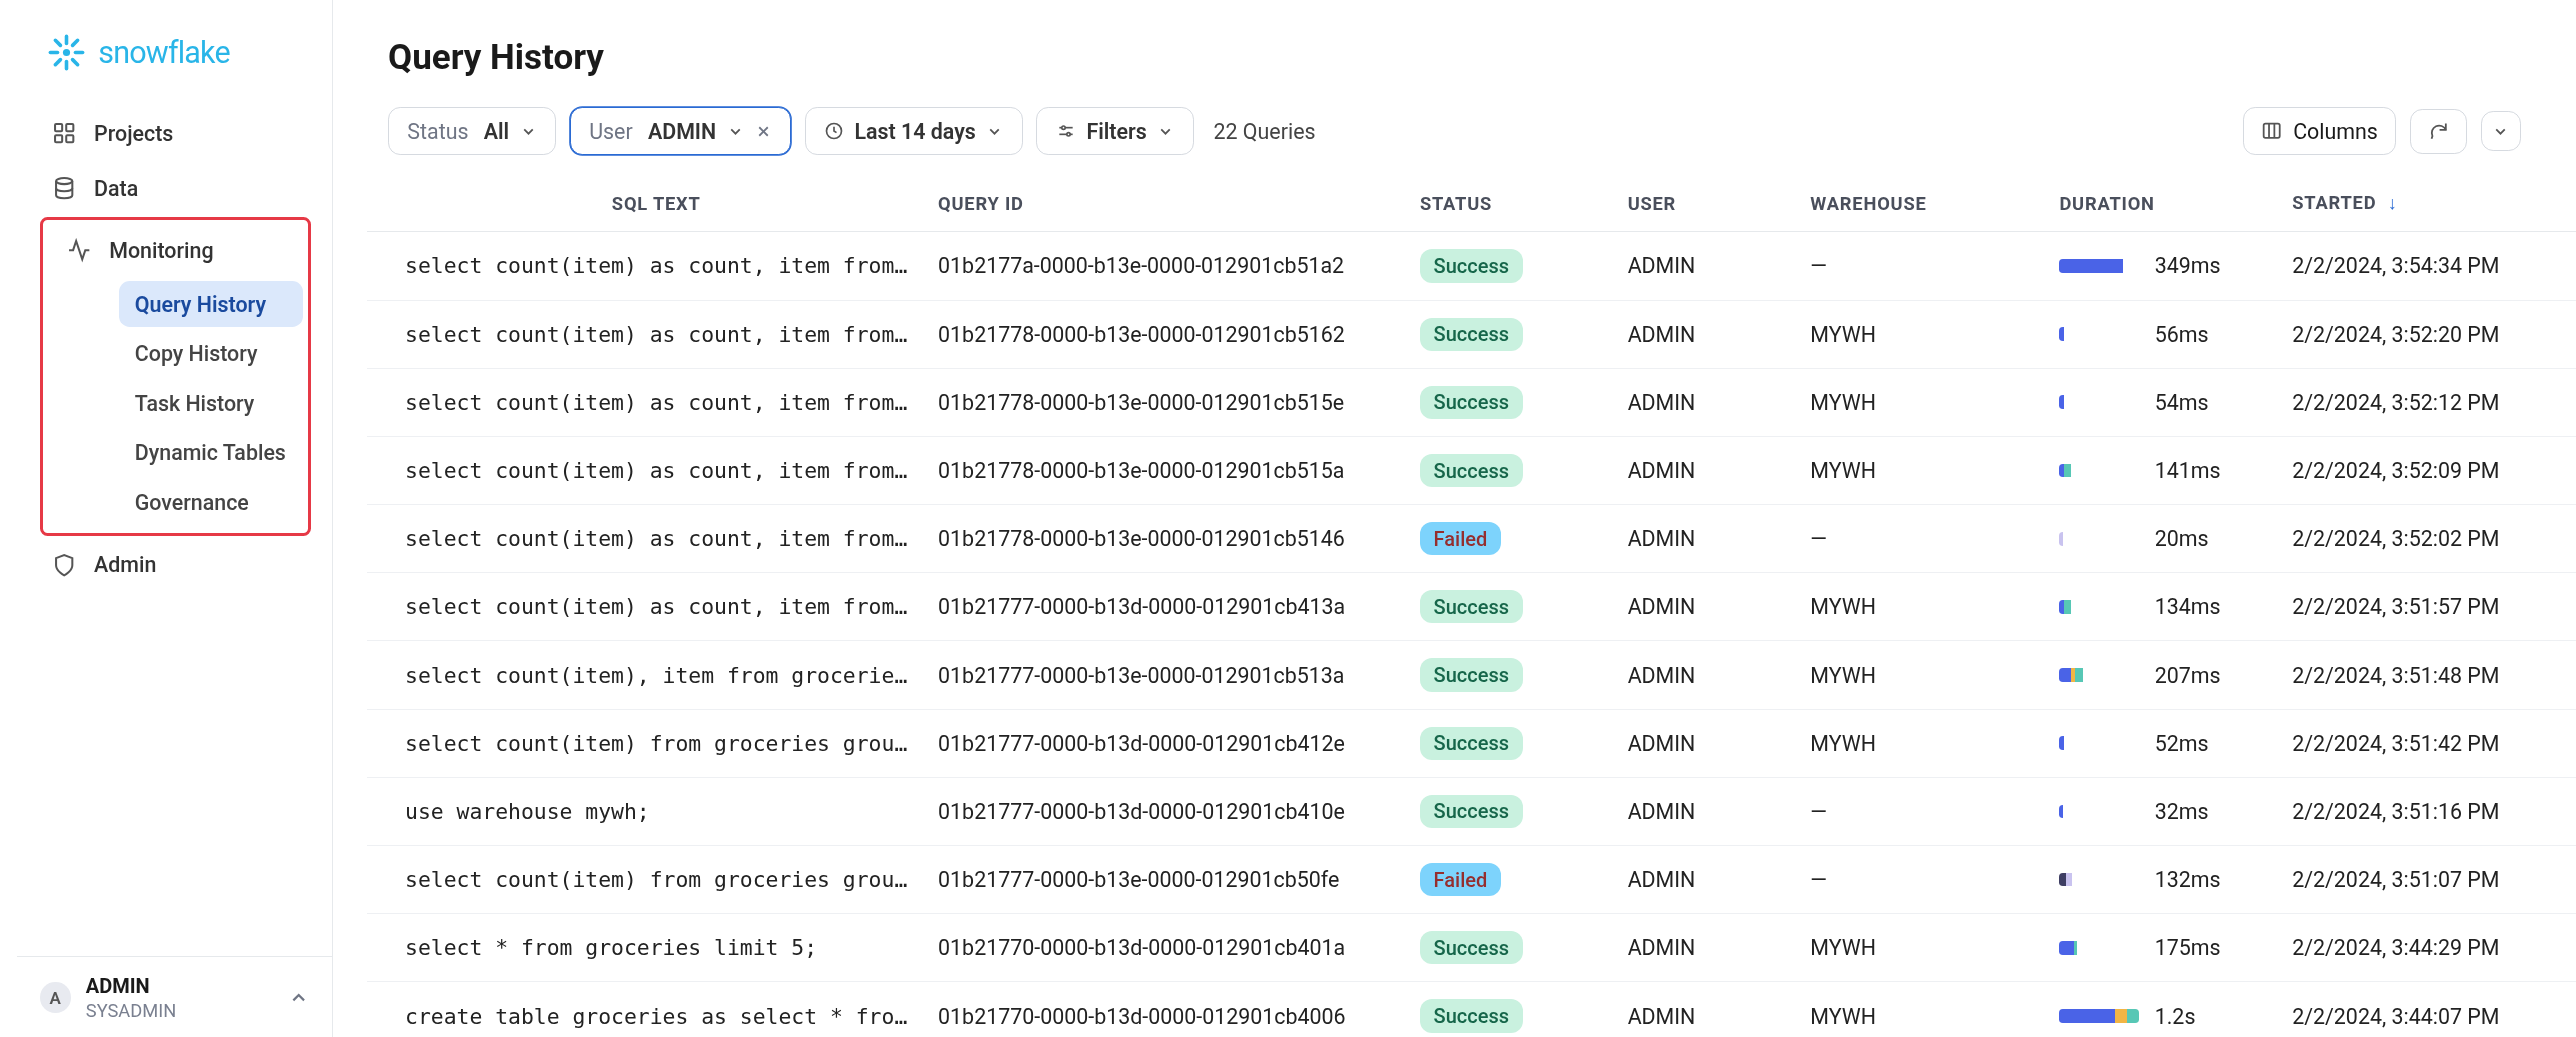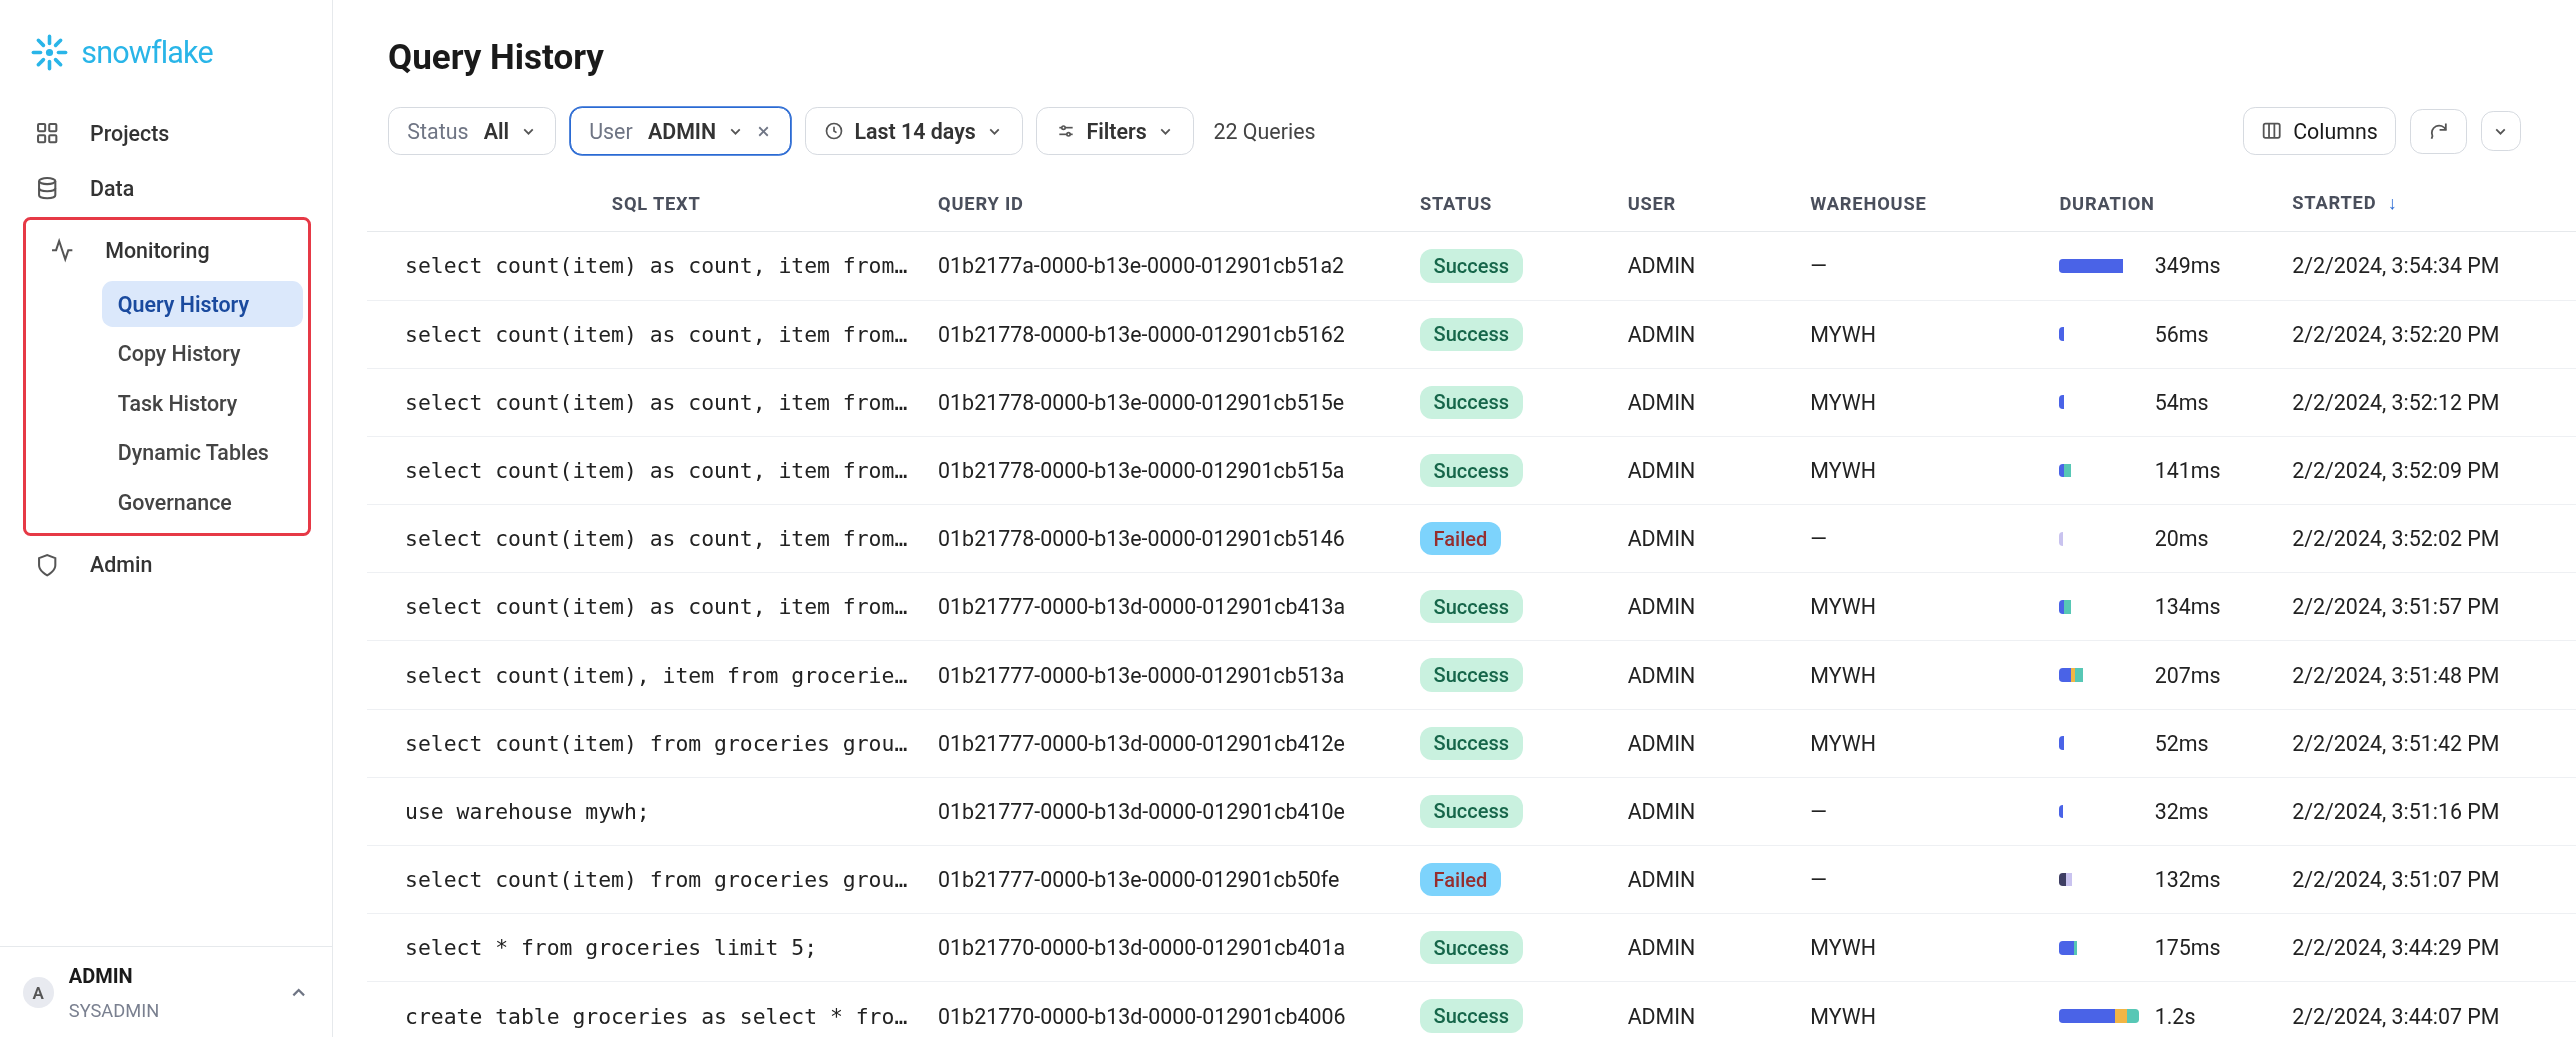--- a/index.html
+++ b/index.html
@@ -1,35 +1,35 @@
 <!DOCTYPE html>
 <html><head>
 <meta charset="utf-8">
 <style>
 * { margin: 0; padding: 0; box-sizing: border-box; }
 html, body { width: 2576px; height: 1038px; font-family: -apple-system, BlinkMacSystemFont, "Segoe UI", Roboto, sans-serif; font-size: 21.4px; color: #1a1a1a; background: #fff; overflow: hidden; }
 .app { display: flex; height: 100%; }
 
 
-.sidebar { width: 333px; border-right: 1.5px solid #e6e9ec; display: flex; flex-direction: column; position: relative; }
+.sidebar { width: 333px; border-right: 1.5px solid #e6e9ec; display: flex; flex-direction: column; position: relative; padding-left: 17px; }
 .logo-area { padding: 30.5px 27.5px 23px 27.5px; display: flex; align-items: center; gap: 10.7px; }
 .logo-icon { width: 43px; height: 43px; }
 .logo-text { font-size: 30.5px; font-weight: 400; color: #29b5e8; letter-spacing: -0.8px; }
 .nav { padding: 9.2px 15.3px 0 15.3px; flex: 1; overflow: auto; }
-.nav-item { display: flex; align-items: center; gap: 29px; padding: 13.7px 18.3px; border-radius: 9.2px; color: #333; font-weight: 500; cursor: pointer; }
+.nav-item { display: flex; align-items: center; gap: 16px; padding: 13.7px 18.3px; border-radius: 9.2px; color: #333; font-weight: 500; cursor: pointer; }
 .nav-item .nav-icon { width: 27.5px; height: 27.5px; display: inline-flex; align-items: center; justify-content: center; color: #555; flex-shrink: 0; }
 .nav-sub { padding-left: 72px; }
 .nav-subitem { padding: 10.7px 15.3px; border-radius: 10.7px; color: #444; cursor: pointer; font-weight: 500; margin: 3.1px 0; }
 .nav-subitem.active { background: #dbe8fb; color: #1a4a9e; font-weight: 600; }
 .highlight-box { border: 3.1px solid #e63946; border-radius: 7.6px; margin: 1.5px 6.1px 1.5px 7.6px; padding: 3.1px 4.6px 4.6px 4.6px; }
 .user-footer { border-top: 1.5px solid #e6e9ec; padding: 17px 23px; display: flex; align-items: center; gap: 15.3px; }
 .avatar { width: 30.5px; height: 30.5px; border-radius: 50%; background: #e8eaf0; color: #555; display: flex; align-items: center; justify-content: center; font-weight: 600; font-size: 17px; }
 .user-meta { flex: 1; }
 .user-name { font-weight: 700; font-size: 20px; }
-.user-role { color: #7a8090; font-size: 18.3px; margin-top: 12px; }
+.user-role { color: #7a8090; font-size: 18.3px; margin-top: 2px; }
 
 
 .main { flex: 1; display: flex; flex-direction: column; overflow: hidden; }
 .page-title { font-size: 35px; font-weight: 700; padding: 37px 55px 21.4px 55px; }
 .toolbar { display: flex; align-items: center; gap: 13.7px; padding: 7.6px 55px 20px 55px; }
 .pill { display: inline-flex; align-items: center; gap: 10.7px; border: 1.5px solid #d6dae0; border-radius: 12.2px; padding: 10.7px 18.3px; font-size: 21.4px; color: #333; background: #fff; cursor: pointer; }
 .pill .label-dim { color: #6f7584; margin-right: 4.6px; }
 .pill .value-strong { font-weight: 600; }
 .pill.active-blue { border-color: #2a6ad3; box-shadow: 0 0 0 0.8px #2a6ad3; }
 .pill .x { color: #6f7584; }

